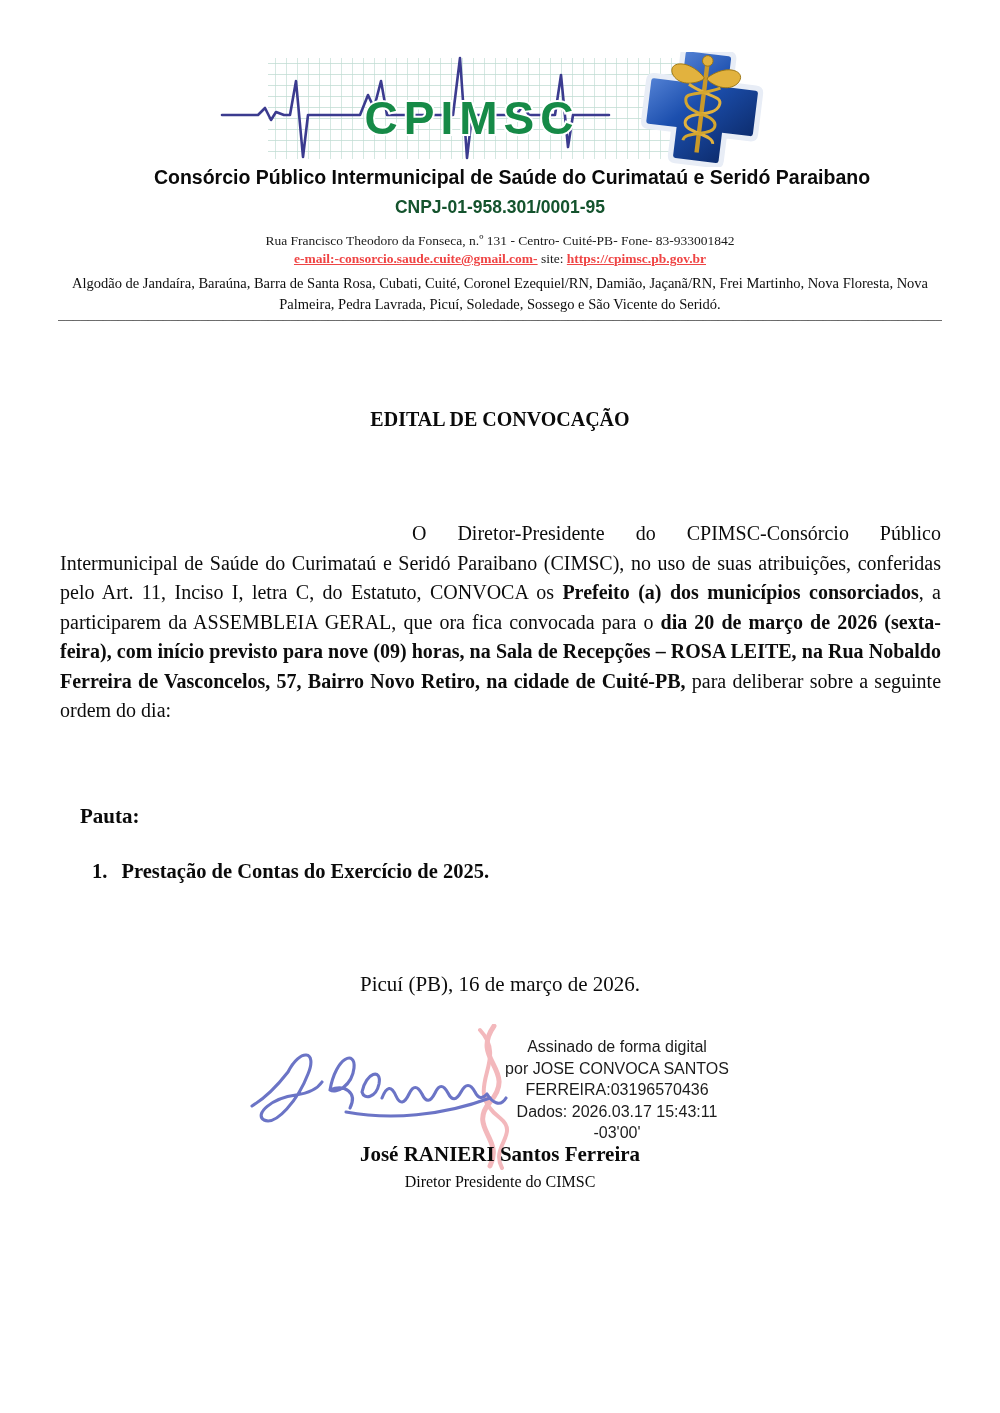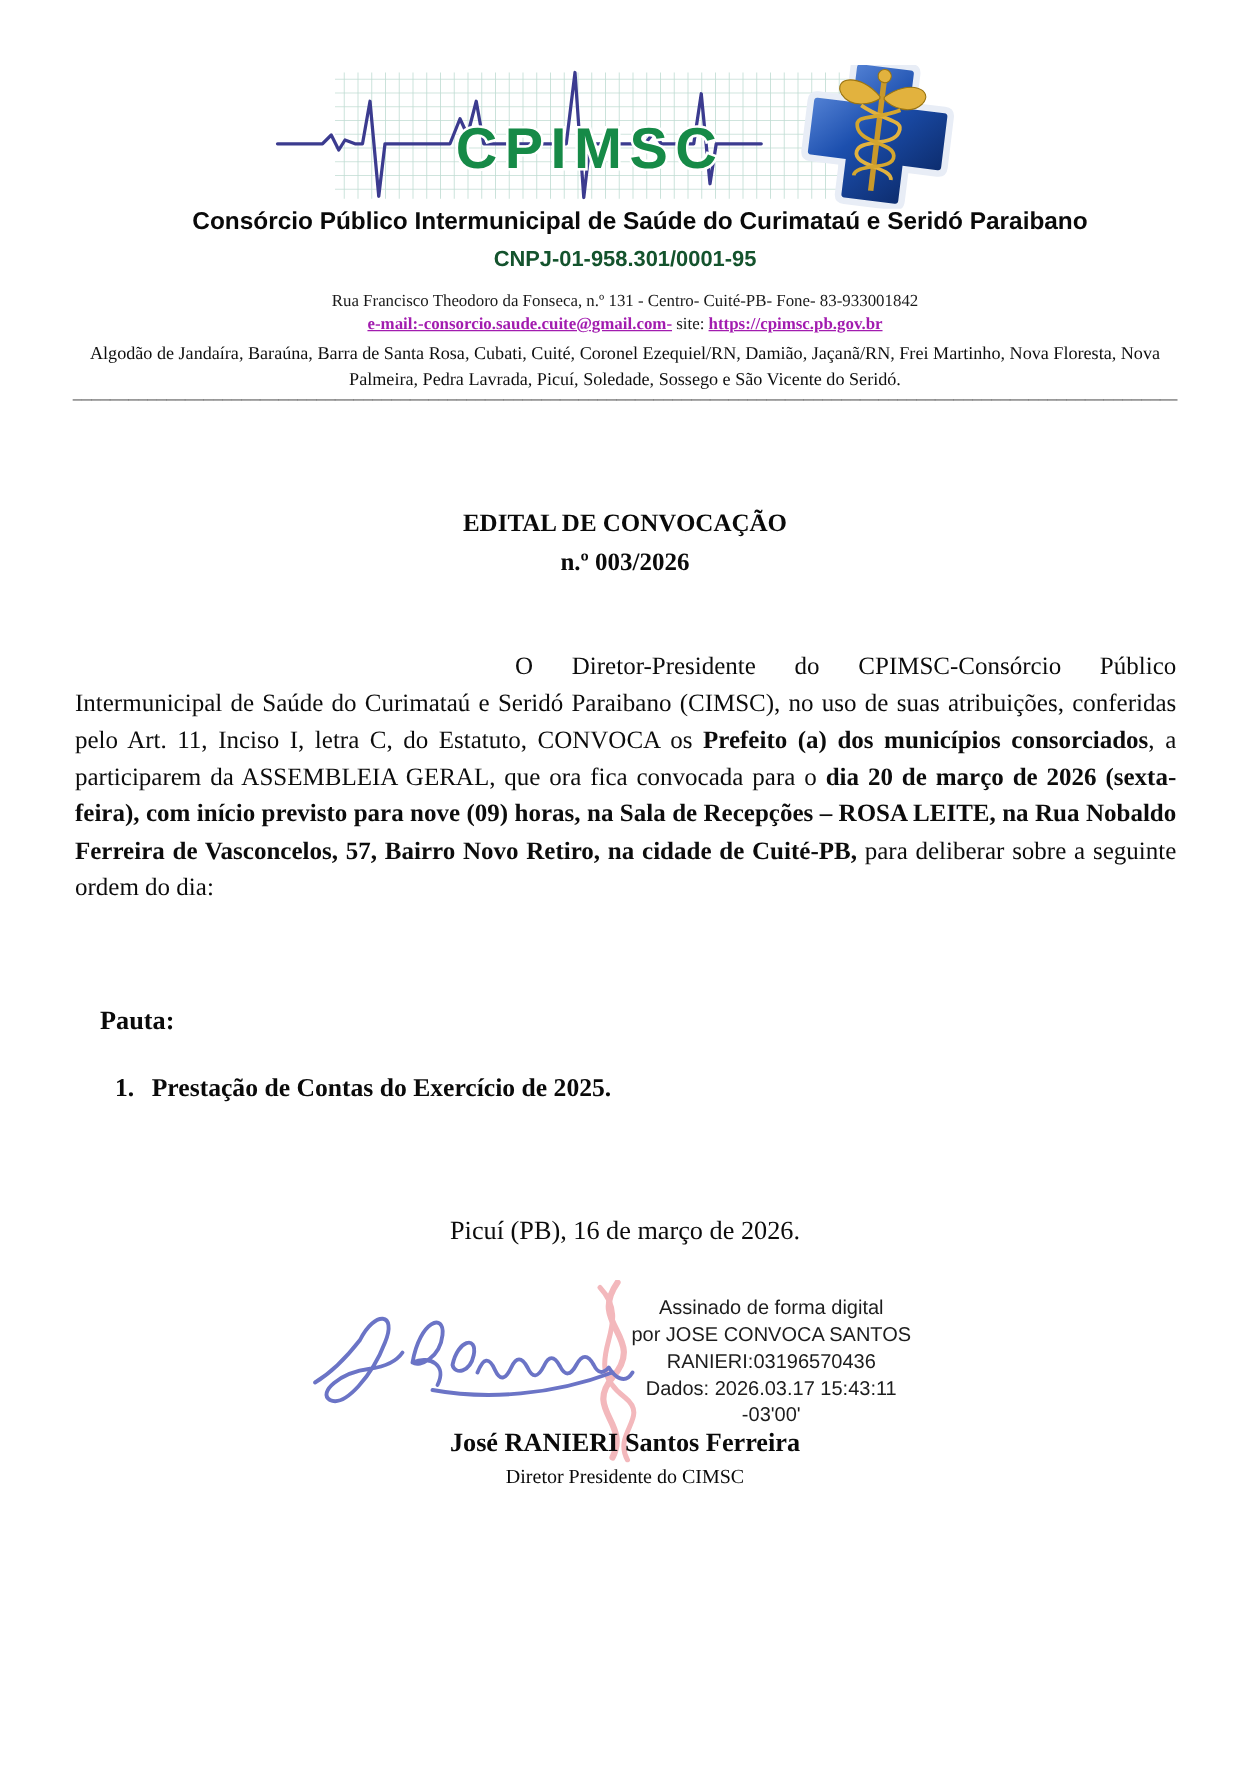--- a/index.html
+++ b/index.html
@@ -29,21 +29,21 @@
     font-weight:bold;font-size:17.5px;color:#14532d;
   }
   .address{
     position:absolute;top:233px;left:0;width:100%;
     text-align:center;font-size:13.5px;color:#1a1a1a;
   }
   .contact{
     position:absolute;top:251px;left:0;width:100%;
     text-align:center;font-size:13.5px;color:#1a1a1a;
   }
-  .contact .lnk{color:#a21caf;text-decoration:underline;font-weight:bold;cursor:pointer;margin-top:20px;}
+  .contact .lnk{color:#ef4444;text-decoration:underline;font-weight:bold;cursor:pointer;margin-top:20px;}
   .contact .site-label{color:#1a1a1a;font-weight:normal;}
   .municipalities{
     position:absolute;top:273px;left:60px;width:880px;
     text-align:center;font-size:14.5px;line-height:21px;color:#0e0e0e;
   }
   .separator{
     position:absolute;top:306px;left:58px;width:884px;height:26px;
     white-space:nowrap;overflow:hidden;
     font-size:15px;letter-spacing:0;color:#3c3c3c;
   }
@@ -129,21 +129,20 @@
 
   <div class="org-name">Consórcio Público Intermunicipal de Saúde do Curimataú e Seridó Paraibano</div>
   <div class="cnpj">CNPJ-01-958.301/0001-95</div>
   <div class="address">Rua Francisco Theodoro da Fonseca, n.º 131 - Centro- Cuité-PB- Fone- 83-933001842</div>
   <div class="contact"><span class="lnk">e-mail:-consorcio.saude.cuite@gmail.com-</span><span class="site-label"> site: </span><span class="lnk">https://cpimsc.pb.gov.br</span></div>
   <div class="municipalities">Algodão de Jandaíra, Baraúna, Barra de Santa Rosa, Cubati, Cuité, Coronel Ezequiel/RN, Damião, Jaçanã/RN, Frei Martinho, Nova Floresta, Nova Palmeira, Pedra Lavrada, Picuí, Soledade, Sossego e São Vicente do Seridó.</div>
   <div class="separator">__________________________________________________________________________________________________________________________________</div>
 
   <div class="doc-title">
     <div>EDITAL DE CONVOCAÇÃO</div>
-    <div>n.º 003/2026</div>
   </div>
 
   <p class="body-par"><span>O Diretor-Presidente do CPIMSC-Consórcio Público Intermunicipal de Saúde do Curimataú e Seridó Paraibano (CIMSC), no uso de suas atribuições, conferidas pelo Art. 11, Inciso I, letra C, do Estatuto, CONVOCA os </span><span class="b">Prefeito (a) dos municípios consorciados</span><span>, a participarem da ASSEMBLEIA GERAL, que ora fica convocada para o </span><span class="b">dia 20 de março de 2026 (sexta-feira), com início previsto para nove (09) horas, na Sala de Recepções – ROSA LEITE, na Rua Nobaldo Ferreira de Vasconcelos, 57, Bairro Novo Retiro, na cidade de Cuité-PB,</span><span> para deliberar sobre a seguinte ordem do dia:</span></p>
 
   <div class="pauta">Pauta:</div>
   <div class="agenda-item">
     <span class="num">1.</span><span>Prestação de Contas do Exercício de 2025.</span>
   </div>
 
   <div class="date-line">Picuí (PB), 16 de março de 2026.</div>
@@ -158,21 +157,21 @@
         <path d="M2,66 C12,60 24,50 38,32 C50,8 68,10 58,34 C48,60 26,86 14,80 C4,74 22,58 46,55 C60,53 68,48 72,42"></path>
         <path d="M80,50 C86,16 106,10 104,28 C102,46 86,54 80,50 C94,44 108,52 100,68"></path>
         <path d="M112,52 C116,32 132,28 129,44 C126,58 114,60 112,52"></path>
         <path d="M132,58 q7,-18 14,-2 q6,13 13,-2 q6,-13 13,0 q6,13 13,-1 q6,-13 13,0 q6,12 13,-1 q7,-13 14,0 q5,10 12,2 C242,62 250,68 256,58"></path>
         <path d="M96,72 C140,80 192,76 240,58"></path>
       </g>
     </svg>
     <div class="dsig">
       <div>Assinado de forma digital</div>
       <div>por JOSE CONVOCA SANTOS</div>
-      <div>RANIERI:03196570436</div>
+      <div>FERREIRA:03196570436</div>
       <div>Dados: 2026.03.17 15:43:11</div>
       <div>-03'00'</div>
     </div>
   </div>
 
   <div class="signer-name">José RANIERI Santos Ferreira</div>
   <div class="signer-title">Diretor Presidente do CIMSC</div>
 
 </div>
 

